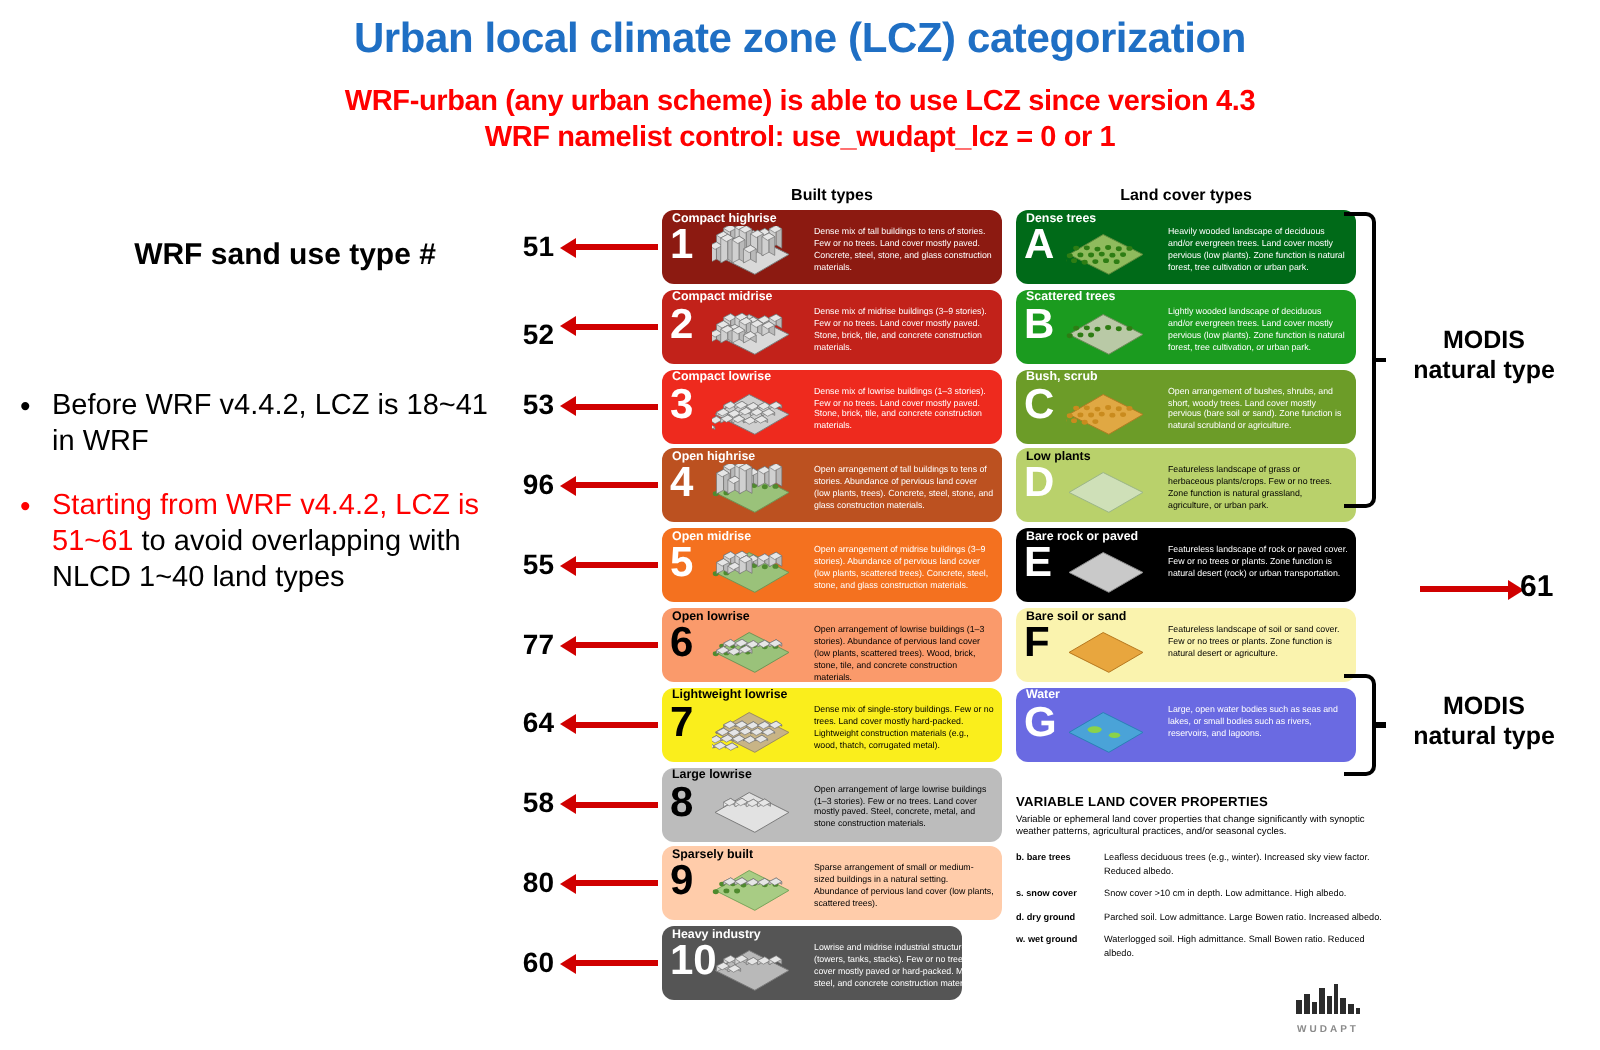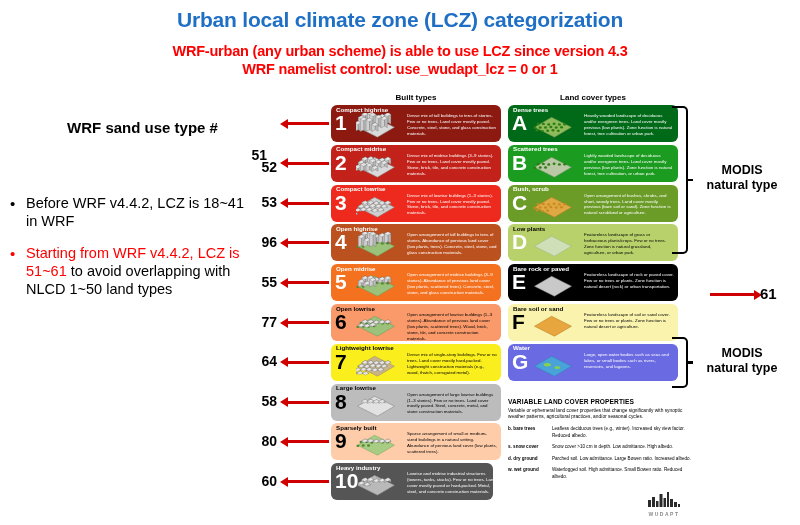--- a/index.html
+++ b/index.html
@@ -78,26 +78,26 @@
 
 <div id="wrf-label">WRF sand use type #</div>
 
 <div id="bullets">
   <div class="bullet">
     <span class="dot">•</span>
     <span class="btxt">Before WRF v4.4.2, LCZ is 18~41 in WRF</span>
   </div>
   <div class="bullet">
     <span class="dot red">•</span>
-    <span class="btxt"><span class="red">Starting from WRF v4.4.2, LCZ is 51~61</span><span> to avoid overlapping with NLCD 1~50 land types</span></span>
+    <span class="btxt"><span class="red">Starting from WRF v4.4.2, LCZ is 51~61</span><span> to avoid overlapping with NLCD 1~40 land types</span></span>
   </div>
 </div>
 
 <div id="numbers-layer">
-    <div class="wrfnum" style="left: 241px; top: 114.5px; margin-top: 32px;">51</div>
+    <div class="wrfnum" style="left: 251px; top: 114.5px;">51</div>
     <div class="arrow-l" style="left: 287px; top: 122px; width: 42px;"></div>
     <div class="wrfnum" style="left: 251px; top: 159px;">52</div>
     <div class="arrow-l" style="left: 287px; top: 161.8px; width: 42px;"></div>
     <div class="wrfnum" style="left: 251px; top: 194.1px;">53</div>
     <div class="arrow-l" style="left: 287px; top: 201.6px; width: 42px;"></div>
     <div class="wrfnum" style="left: 251px; top: 233.9px;">96</div>
     <div class="arrow-l" style="left: 287px; top: 241.4px; width: 42px;"></div>
     <div class="wrfnum" style="left: 251px; top: 273.7px;">55</div>
     <div class="arrow-l" style="left: 287px; top: 281.2px; width: 42px;"></div>
     <div class="wrfnum" style="left: 251px; top: 313.5px;">77</div>
@@ -501,21 +501,21 @@
           <polygon points="37,11.53403420781893 41,14.13403420781893 41,15.7 37,13.4" fill="#b9b9b9" stroke="#6d6d6d" stroke-width="0.45"></polygon>
           <polygon points="32,14.13403420781893 37,11.53403420781893 41,14.13403420781893 36,16.73403420781893" fill="#e6e6e6" stroke="#6d6d6d" stroke-width="0.45"></polygon>
           <polygon points="40,13.835185185185185 45,11.235185185185186 45,13.4 40,16" fill="#e4e4e4" stroke="#6d6d6d" stroke-width="0.45"></polygon>
           <polygon points="45,11.235185185185186 49,13.835185185185185 49,15.7 45,13.4" fill="#b9b9b9" stroke="#6d6d6d" stroke-width="0.45"></polygon>
           <polygon points="40,13.835185185185185 45,11.235185185185186 49,13.835185185185185 44,16.435185185185187" fill="#e6e6e6" stroke="#6d6d6d" stroke-width="0.45"></polygon>
         </svg></div>
       <div class="cname" style="color:#000000;">Sparsely built</div>
       <div class="cnum" style="color:#000000;">9</div>
       <div class="cdesc" style="left:76px;top:8px;width:90px;color:#000000;">Sparse arrangement of small or medium-sized buildings in a natural setting. Abundance of pervious land cover (low plants, scattered trees).</div>
     </div>
-    <div class="card" style="left: 331px; top: 463.2px; width: 162px; height: 37px; background: rgb(85, 85, 85);">
+    <div class="card" style="left: 331px; top: 463.2px; width: 150px; height: 37px; background: rgb(85, 85, 85);">
       <div class="cpic" style="left:25px;top:8px;"><svg viewBox="0 0 56 38" width="40" height="27">
           <polygon points="2,20 26,6 54,20 30,34" fill="#b9b9b9" stroke="#7a7a7a" stroke-width="0.7"></polygon>
           <polygon points="8,12.038340192043895 13,9.438340192043896 13,13.4 8,16" fill="#d3d3d3" stroke="#6d6d6d" stroke-width="0.45"></polygon>
           <polygon points="13,9.438340192043896 17,12.038340192043895 17,15.7 13,13.4" fill="#b9b9b9" stroke="#6d6d6d" stroke-width="0.45"></polygon>
           <polygon points="8,12.038340192043895 13,9.438340192043896 17,12.038340192043895 12,14.638340192043895" fill="#e6e6e6" stroke="#6d6d6d" stroke-width="0.45"></polygon>
           <polygon points="16,11.756841563786008 21,9.156841563786008 21,13.4 16,16" fill="#d3d3d3" stroke="#6d6d6d" stroke-width="0.45"></polygon>
           <polygon points="21,9.156841563786008 25,11.756841563786008 25,15.7 21,13.4" fill="#b9b9b9" stroke="#6d6d6d" stroke-width="0.45"></polygon>
           <polygon points="16,11.756841563786008 21,9.156841563786008 25,11.756841563786008 20,14.356841563786007" fill="#e6e6e6" stroke="#6d6d6d" stroke-width="0.45"></polygon>
           <polygon points="24,13.538100137174212 29,10.938100137174212 29,13.4 24,16" fill="#d3d3d3" stroke="#6d6d6d" stroke-width="0.45"></polygon>
           <polygon points="29,10.938100137174212 33,13.538100137174212 33,15.7 29,13.4" fill="#b9b9b9" stroke="#6d6d6d" stroke-width="0.45"></polygon>

